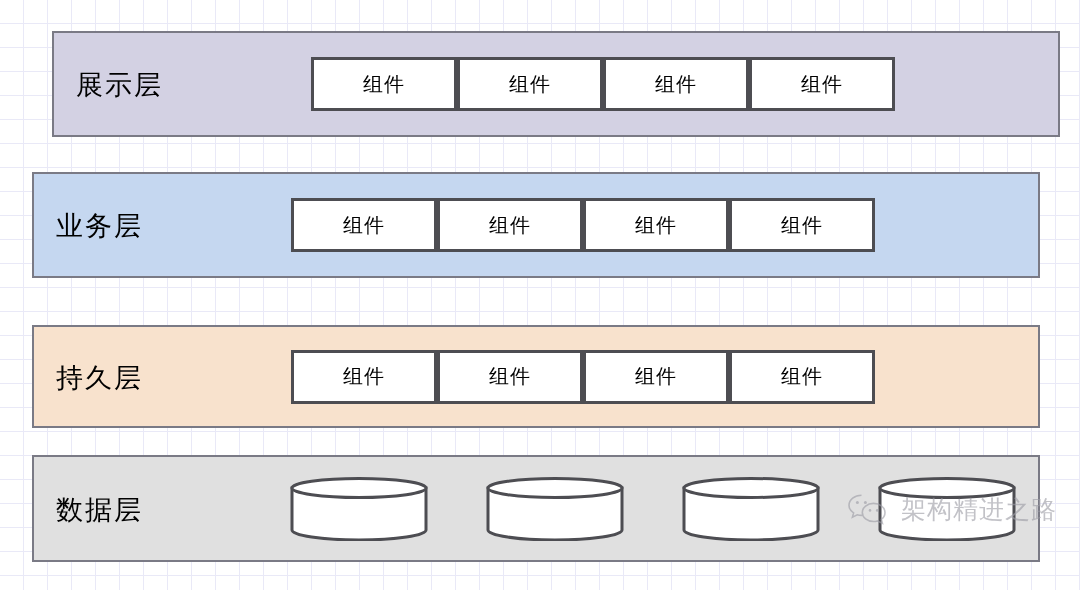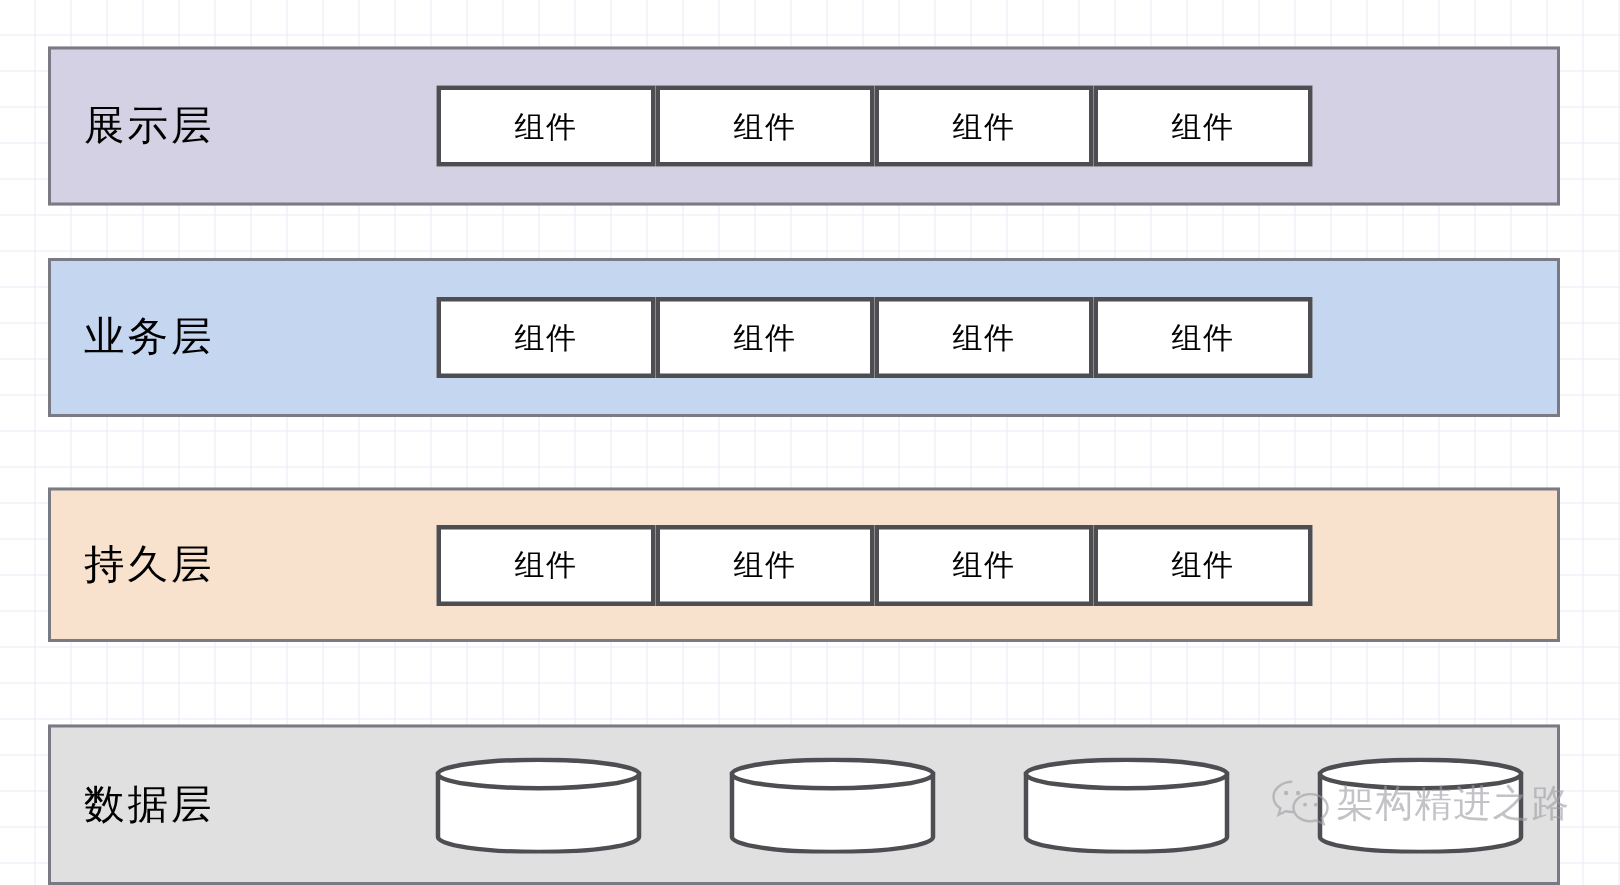--- a/index.html
+++ b/index.html
@@ -44,21 +44,21 @@
     line-height: 1;
     color: #000000;
     letter-spacing: 2px;
     white-space: nowrap;
     font-family: "DejaVu Sans", "Liberation Sans", sans-serif;
   }
 
   #layer-presentation { top: 31px;  height: 106px; background: #d3d1e3; }
   #layer-business     { top: 172px; height: 106px; background: #c5d7f0; }
   #layer-persistence  { top: 325px; height: 103px; background: #f8e2cd; }
-  #layer-data         { top: 455px; height: 107px; background: #e0e0e0; margin-top: 28px; }
+  #layer-data         { top: 455px; height: 107px; background: #e0e0e0; }
 
   
   .components {
     position: absolute;
     left: 225px;
     top: 0;
     height: 100%;
     width: 783px;
     display: flex;
     align-items: center;
@@ -100,43 +100,43 @@
     width: 140px;
     height: 64px;
     flex: 0 0 auto;
   }
   .cylinder svg { display: block; }
 
   
   #watermark {
     position: absolute;
     left: 846px;
-    top: 518px;
-    display: flex;
-    align-items: center;
-    gap: 3px;
+    top: 492px;
+    display: flex;
+    align-items: center;
+    gap: 13px;
     opacity: 0.62;
     pointer-events: none;
   }
   #watermark .wm-text {
     font-size: 25px;
     line-height: 1;
     color: #9d9da6;
     letter-spacing: 1px;
     white-space: nowrap;
     font-family: "DejaVu Sans", "Liberation Sans", sans-serif;
   }
   #watermark .wechat-icon { width: 42px; height: 34px; display: block; }
 </style>
 </head>
 <body>
 
 <div id="canvas">
 
-  <div class="layer" id="layer-presentation" style="background: rgb(211, 209, 227); border-color: rgb(122, 122, 133);">
+  <div class="layer" id="layer-presentation" style="background: rgb(211, 209, 227); border-color: rgb(122, 122, 133); margin-left: 20px;">
     <div class="layer-label">展示层</div>
     <div class="components">
       <div class="component">
         <span>组件</span>
       </div>
       <div class="component">
         <span>组件</span>
       </div>
       <div class="component">
         <span>组件</span>

